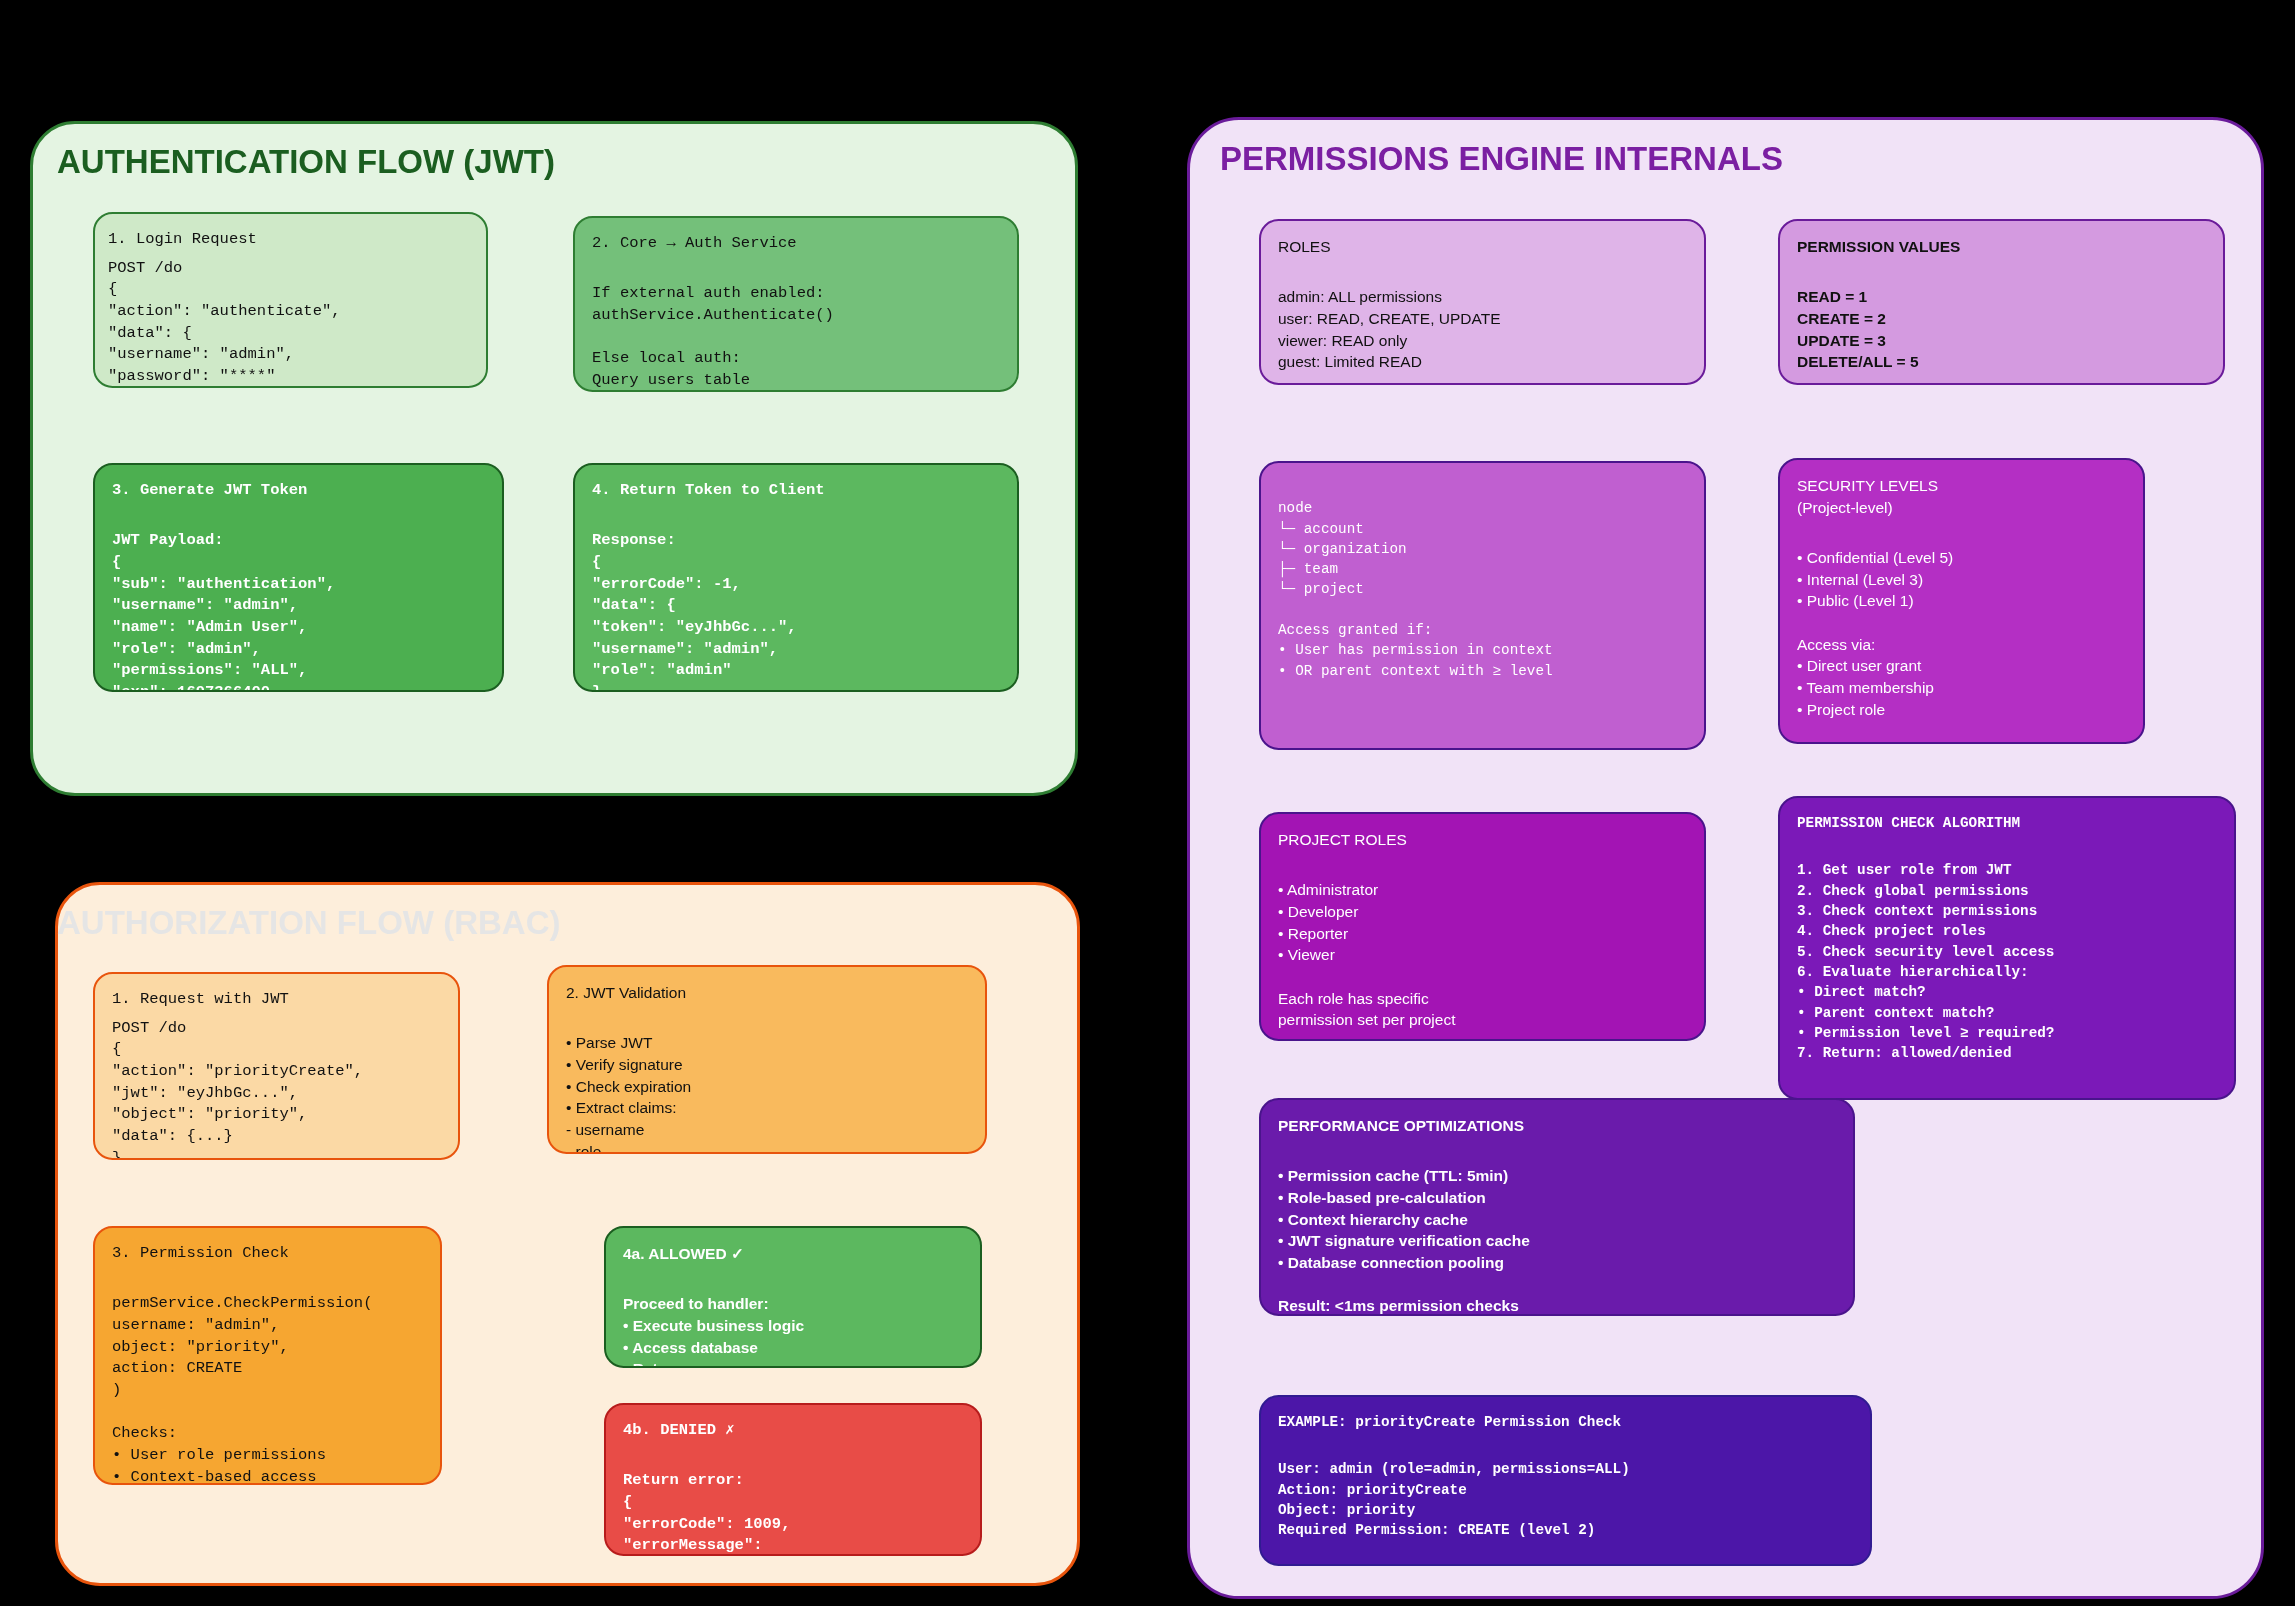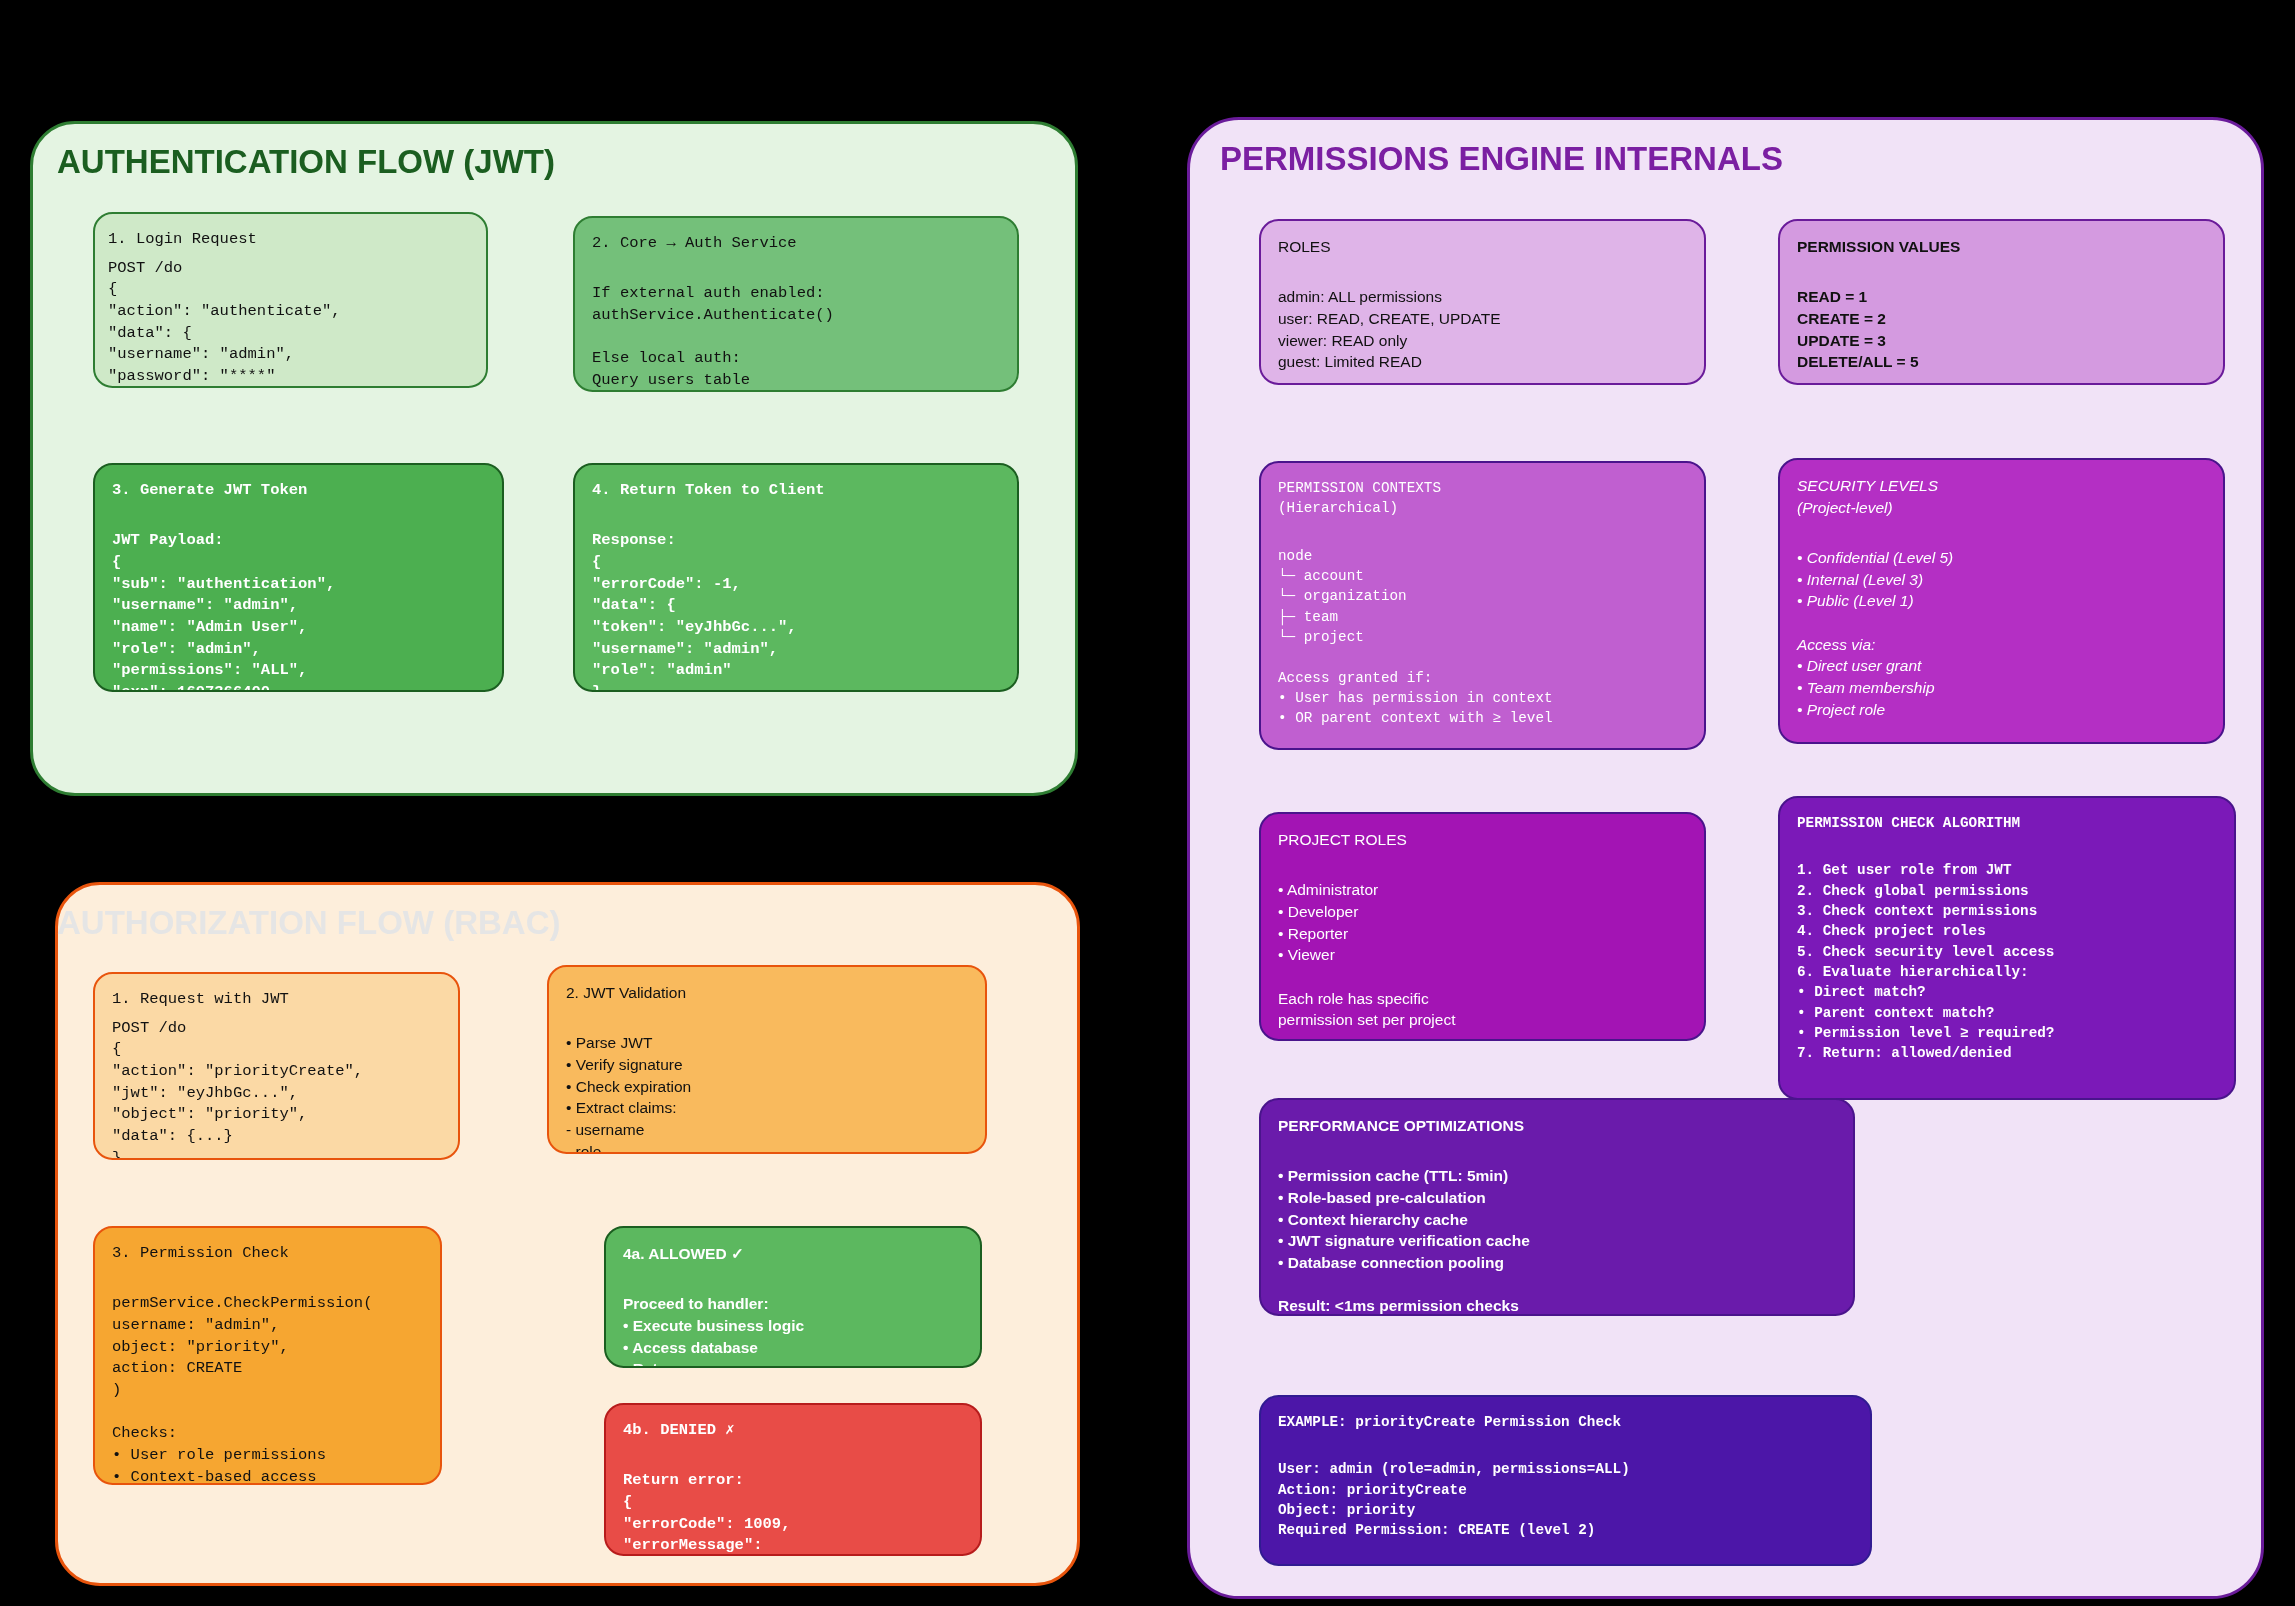--- a/index.html
+++ b/index.html
@@ -56,21 +56,21 @@
   
   #n-req     {left:93px;  top:972px; width:367px; height:188px;}
   #n-valid   {left:547px;  top:965px; width:440px; height:189px;}
   #n-check   {left:93px;  top:1226px; width:349px; height:259px;}
   #n-allow   {left:604px; top:1226px; width:378px; height:142px;}
   #n-deny    {left:604px; top:1403px; width:378px; height:153px;}
   
   #n-roles   {left:1259px; top:219px;  width:447px; height:166px;}
   #n-pvals   {left:1778px; top:219px;  width:447px; height:166px;}
   #n-ctx     {left:1259px; top:461px;  width:447px; height:289px;}
-  #n-sec     {left:1778px; top:458px;  width:447px; height:286px;font-style:italic;}
+  #n-sec     {left:1778px; top:458px;  width:367px; height:286px;}
   #n-proles  {left:1259px; top:812px; width:447px; height:229px;}
   #n-algo    {left:1778px; top:796px; width:458px; height:304px;}
   #n-perf    {left:1259px; top:1098px; width:596px; height:218px;}
   #n-example {left:1259px; top:1395px; width:613px; height:171px;}
   .fs24{font-size:14.3px;line-height:1.42;}
   .fs26{font-size:15.5px;line-height:1.40;}
   .bold{font-weight:bold;}
 
   
   svg.arrows{position:absolute;left:0;top:0;width:2295px;height:1607px;
@@ -227,22 +227,20 @@
 </div>
 <div class="node p-2 sans fs26 bold" id="n-pvals">
   <span class="ttl">PERMISSION VALUES</span>
   <span class="body">
 READ = 1
 CREATE = 2
 UPDATE = 3
 DELETE/ALL = 5</span>
 </div>
 <div class="node p-3 mono fs24" id="n-ctx">
-  <span class="ttl">PERMISSION CONTEXTS
-(Hierarchical)</span>
   <span class="body">
 node
 └─ account
 └─ organization
 ├─ team
 └─ project
 
 Access granted if:
 • User has permission in context
 • OR parent context with ≥ level</span>

